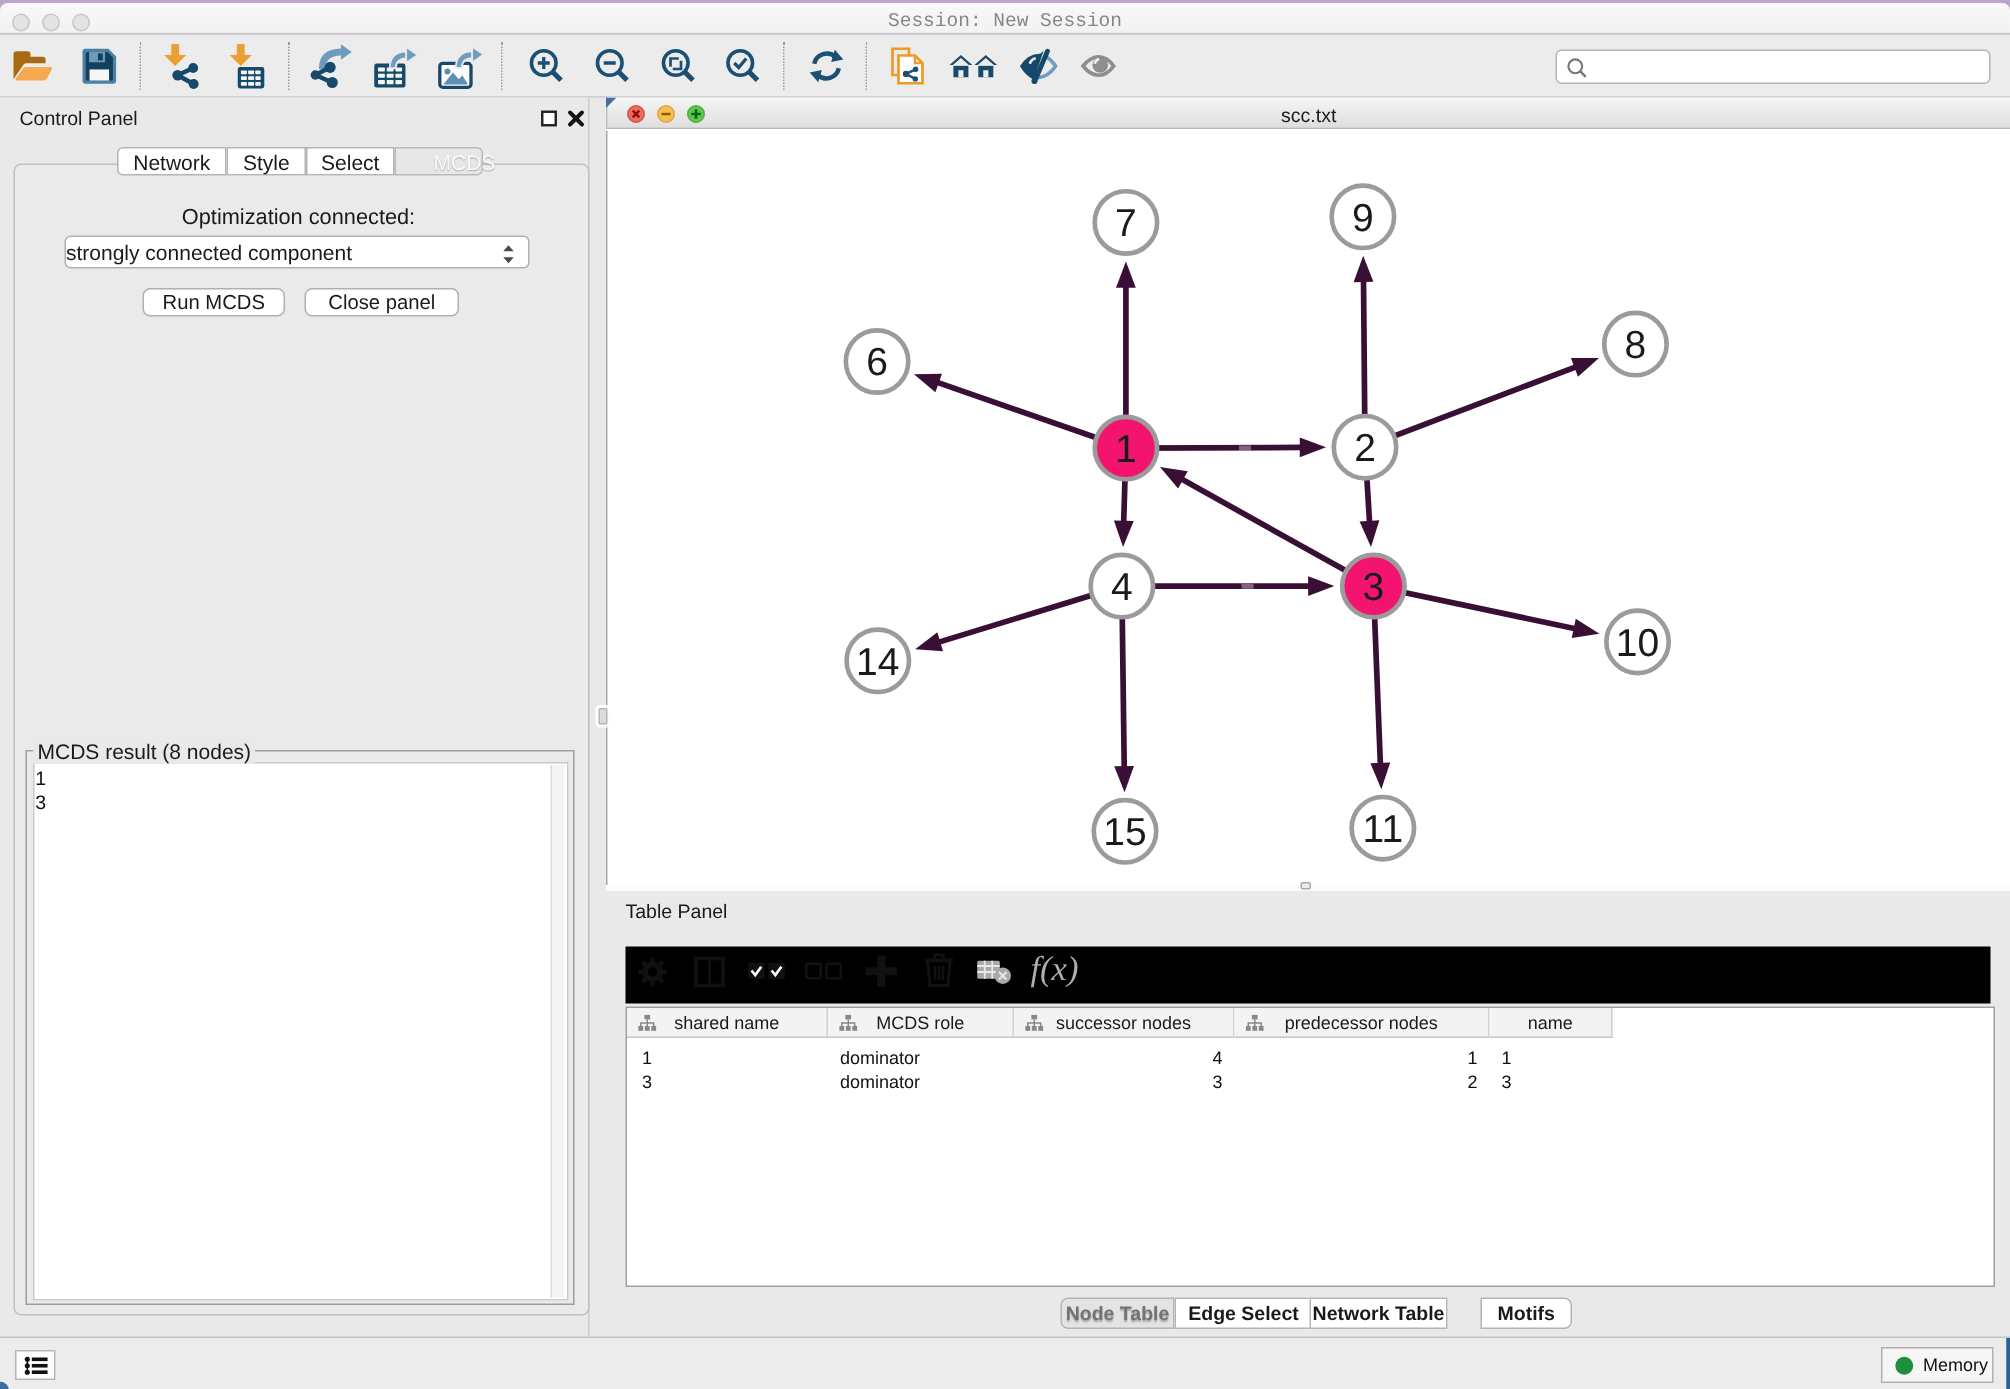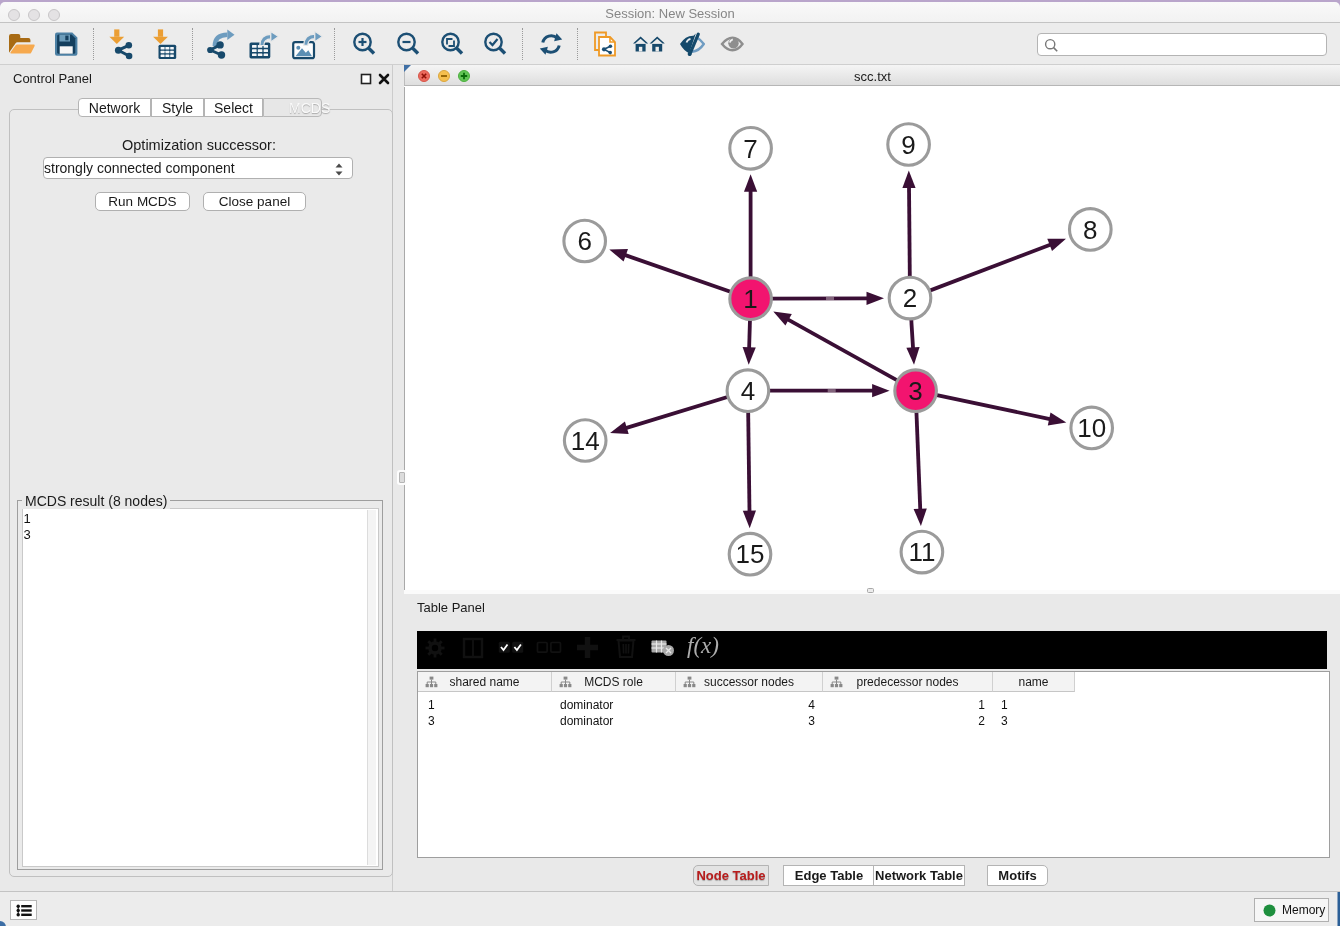--- a/index.html
+++ b/index.html
@@ -1,21 +1,21 @@
 <!DOCTYPE html>
 <html><head>
 <meta charset="utf-8">
 <style>
   * { margin:0; padding:0; box-sizing:border-box; }
   html,body { width:1340px; height:926px; overflow:hidden; font-family:"Liberation Sans",sans-serif; background:#b9a5cb; }
   #app { position:absolute; left:0; top:0; width:1340px; height:926px; }
   
   #titlebar { position:absolute; left:0; top:2px; width:1340px; height:21px;
     background:linear-gradient(#f9f9f9,#f2f2f2); border-bottom:1px solid #c3c3c3;
-    border-radius:5px 5px 0 0; }
+    border-radius:5px 5px 0 0;font-family:Liberation Mono, monospace; }
   .tl { position:absolute; top:7px; width:12px; height:12px; border-radius:50%;
     background:#e4e2e4; border:1px solid #c8c6c8; }
   #titletext { position:absolute; top:4px; left:0; width:100%; text-align:center;
     font-size:13px; color:#868686; }
   
   #toolbar { position:absolute; left:0; top:23px; width:1340px; height:42px;
     background:#ececec; border-bottom:1px solid #cfcfcf; }
   .tsep { position:absolute; top:5px; height:32px; width:0;
     border-left:1px dotted #9a9a9a; }
   .ticon { position:absolute; top:8px; width:26px; height:26px; }
@@ -247,21 +247,21 @@
     <svg class="winbtns" style="left:378px" width="12" height="12" viewBox="0 0 12 12">
       <path d="M2 2 L10 10 M10 2 L2 10" stroke="#111" stroke-width="2.6" stroke-linecap="round"></path>
     </svg>
     <div id="cp-tabpane"></div>
     <div id="cp-tabs">
       <div class="seg first" style="left:0;width:73px">Network</div>
       <div class="seg" style="left:73px;width:53px">Style</div>
       <div class="seg" style="left:126px;width:59px">Select</div>
       <div class="seg sel last" style="left:185px;width:59px">MCDS</div>
     </div>
-    <div id="opt-label">Optimization successor:</div>
+    <div id="opt-label">Optimization connected:</div>
     <div id="dropdown">strongly connected component
       <svg style="position:absolute;right:8px;top:4px" width="10" height="15" viewBox="0 0 10 15">
         <path d="M1.5 5.5 L5 1.5 L8.5 5.5 Z M1.5 9.5 L5 13.5 L8.5 9.5 Z" fill="#4a4a4a"></path>
       </svg>
     </div>
     <div class="btn" style="left:95px;top:127px;width:95px">Run MCDS</div>
     <div class="btn" style="left:203px;top:127px;width:103px">Close panel</div>
     <div id="fieldset">
       <div id="resultbox">1<br>3<div class="sb"></div></div>
     </div>
@@ -442,22 +442,22 @@
       <div class="td" style="left:258px;top:25px;width:139px;text-align:right">4</div>
       <div class="td" style="left:405px;top:25px;width:162px;text-align:right">1</div>
       <div class="td" style="left:583px;top:25px">1</div>
       <div class="td" style="left:10px;top:41px">3</div>
       <div class="td" style="left:142px;top:41px">dominator</div>
       <div class="td" style="left:258px;top:41px;width:139px;text-align:right">3</div>
       <div class="td" style="left:405px;top:41px;width:162px;text-align:right">2</div>
       <div class="td" style="left:583px;top:41px">3</div>
     </div>
     <div id="tp-tabs" style="position:absolute;left:289px;top:271px;height:21px">
-      <div class="tabbtn" style="left:0;width:76px;border-radius:5px 0 0 5px;background:#e3e3e3;color:#b91c1c;text-shadow:0 1px 1px #a5a5a5">Node Table</div>
-      <div class="tabbtn" style="left:90px;width:92px">Edge Table</div>
+      <div class="tabbtn" style="left:14px;width:76px;border-radius:5px 0 0 5px;background:#e3e3e3;color:#737373;text-shadow:0 1px 1px #a5a5a5">Node Table</div>
+      <div class="tabbtn" style="left:90px;width:92px">Edge Select</div>
       <div class="tabbtn" style="left:180px;width:92px">Network Table</div>
       <div class="tabbtn" style="left:294px;width:61px;border-radius:0 5px 5px 0">Motifs</div>
     </div>
   </div>
 
   <div id="statusbar">
     <div id="listbtn">
       <svg style="position:absolute;left:5px;top:3px" width="16" height="13" viewBox="0 0 16 13">
         <g fill="#111">
           <circle cx="2.2" cy="2.2" r="1.7"></circle>

